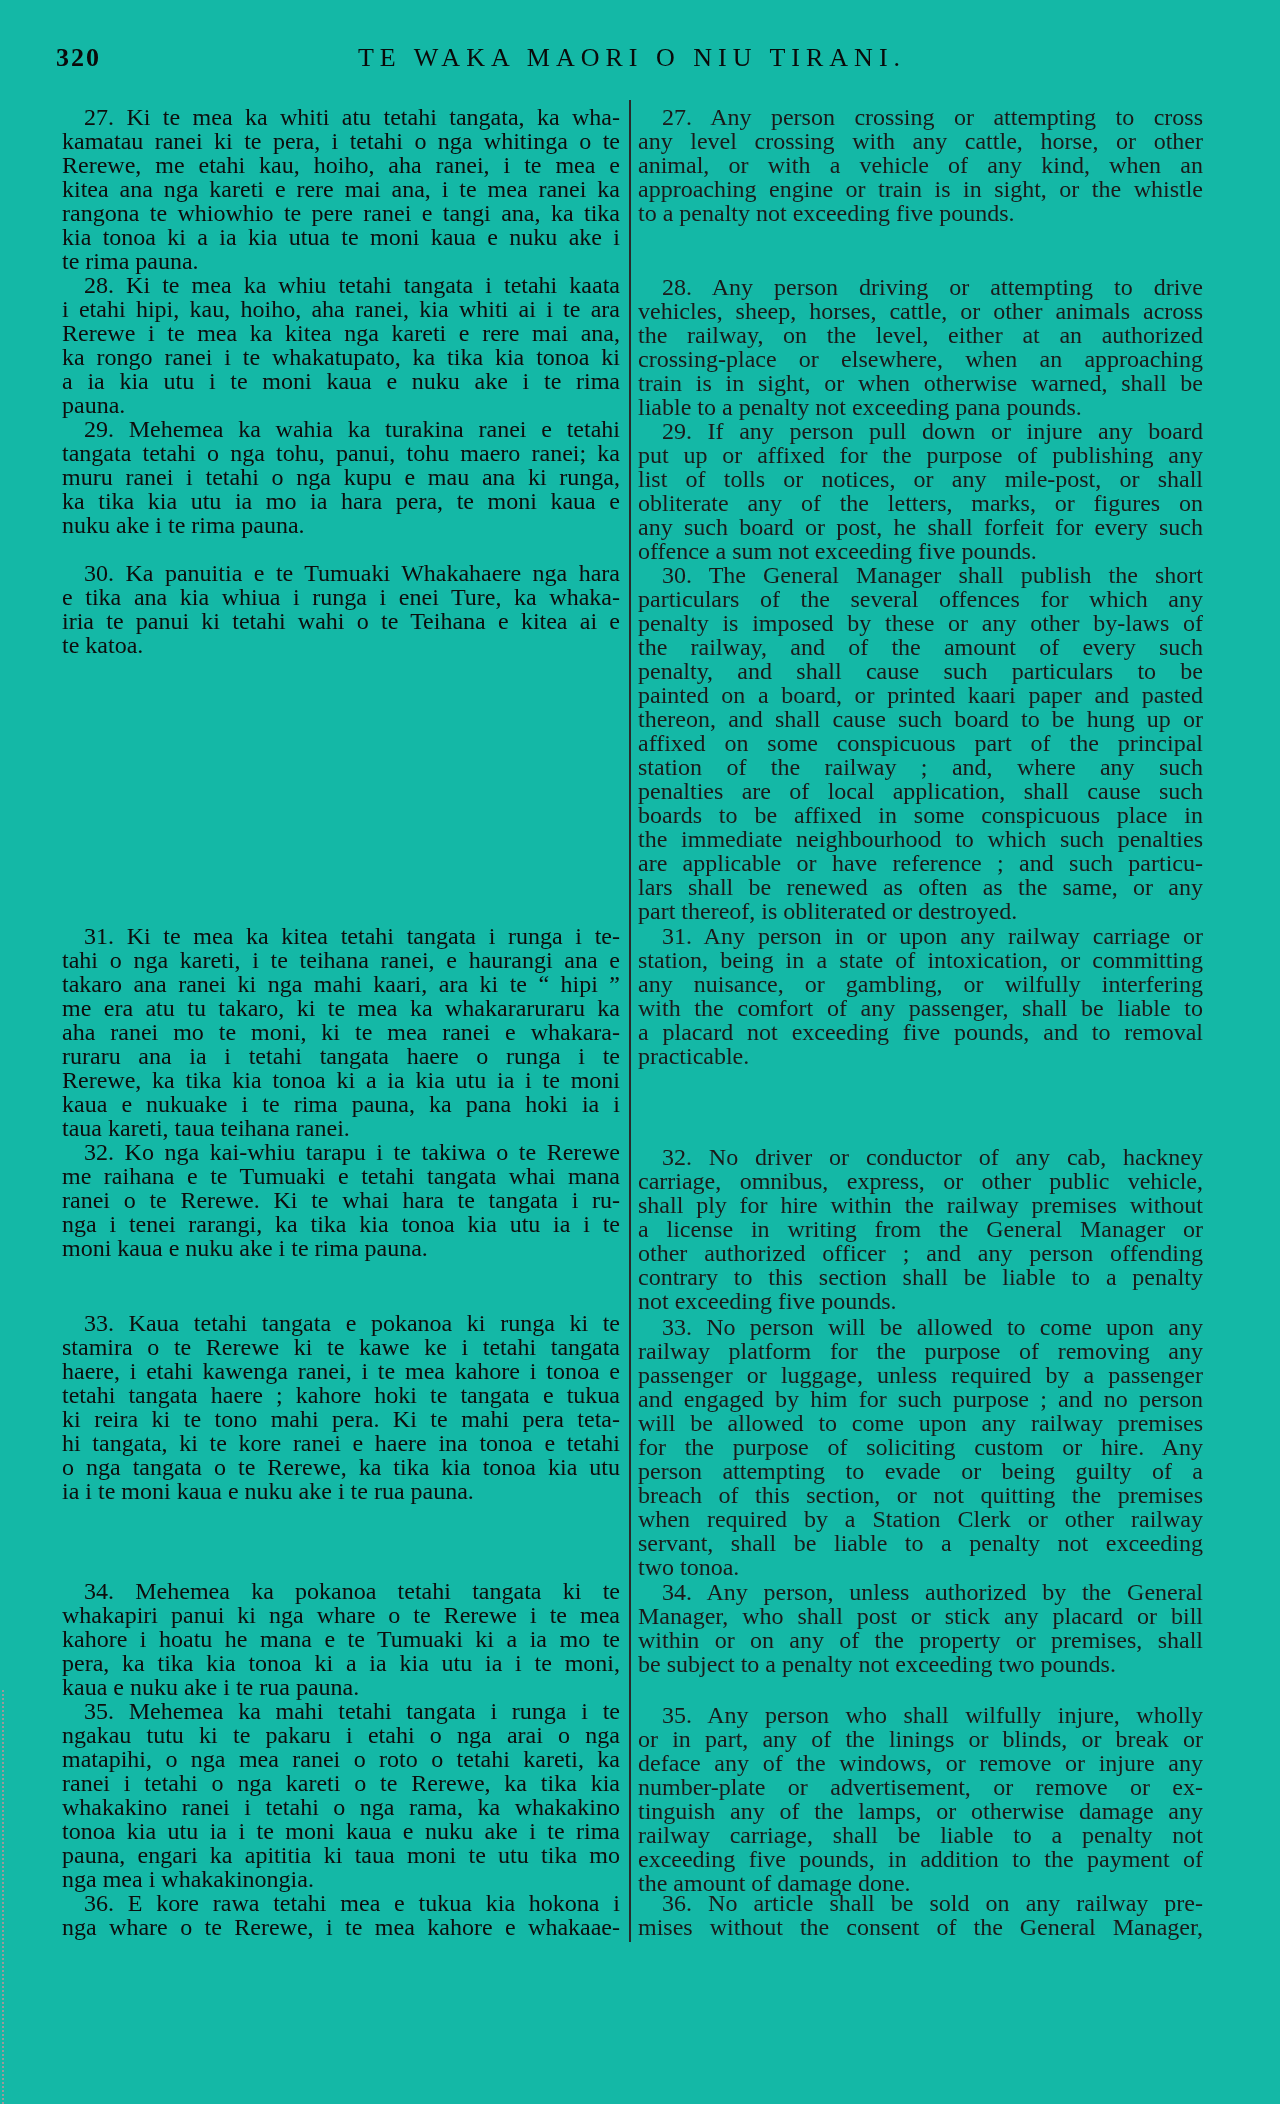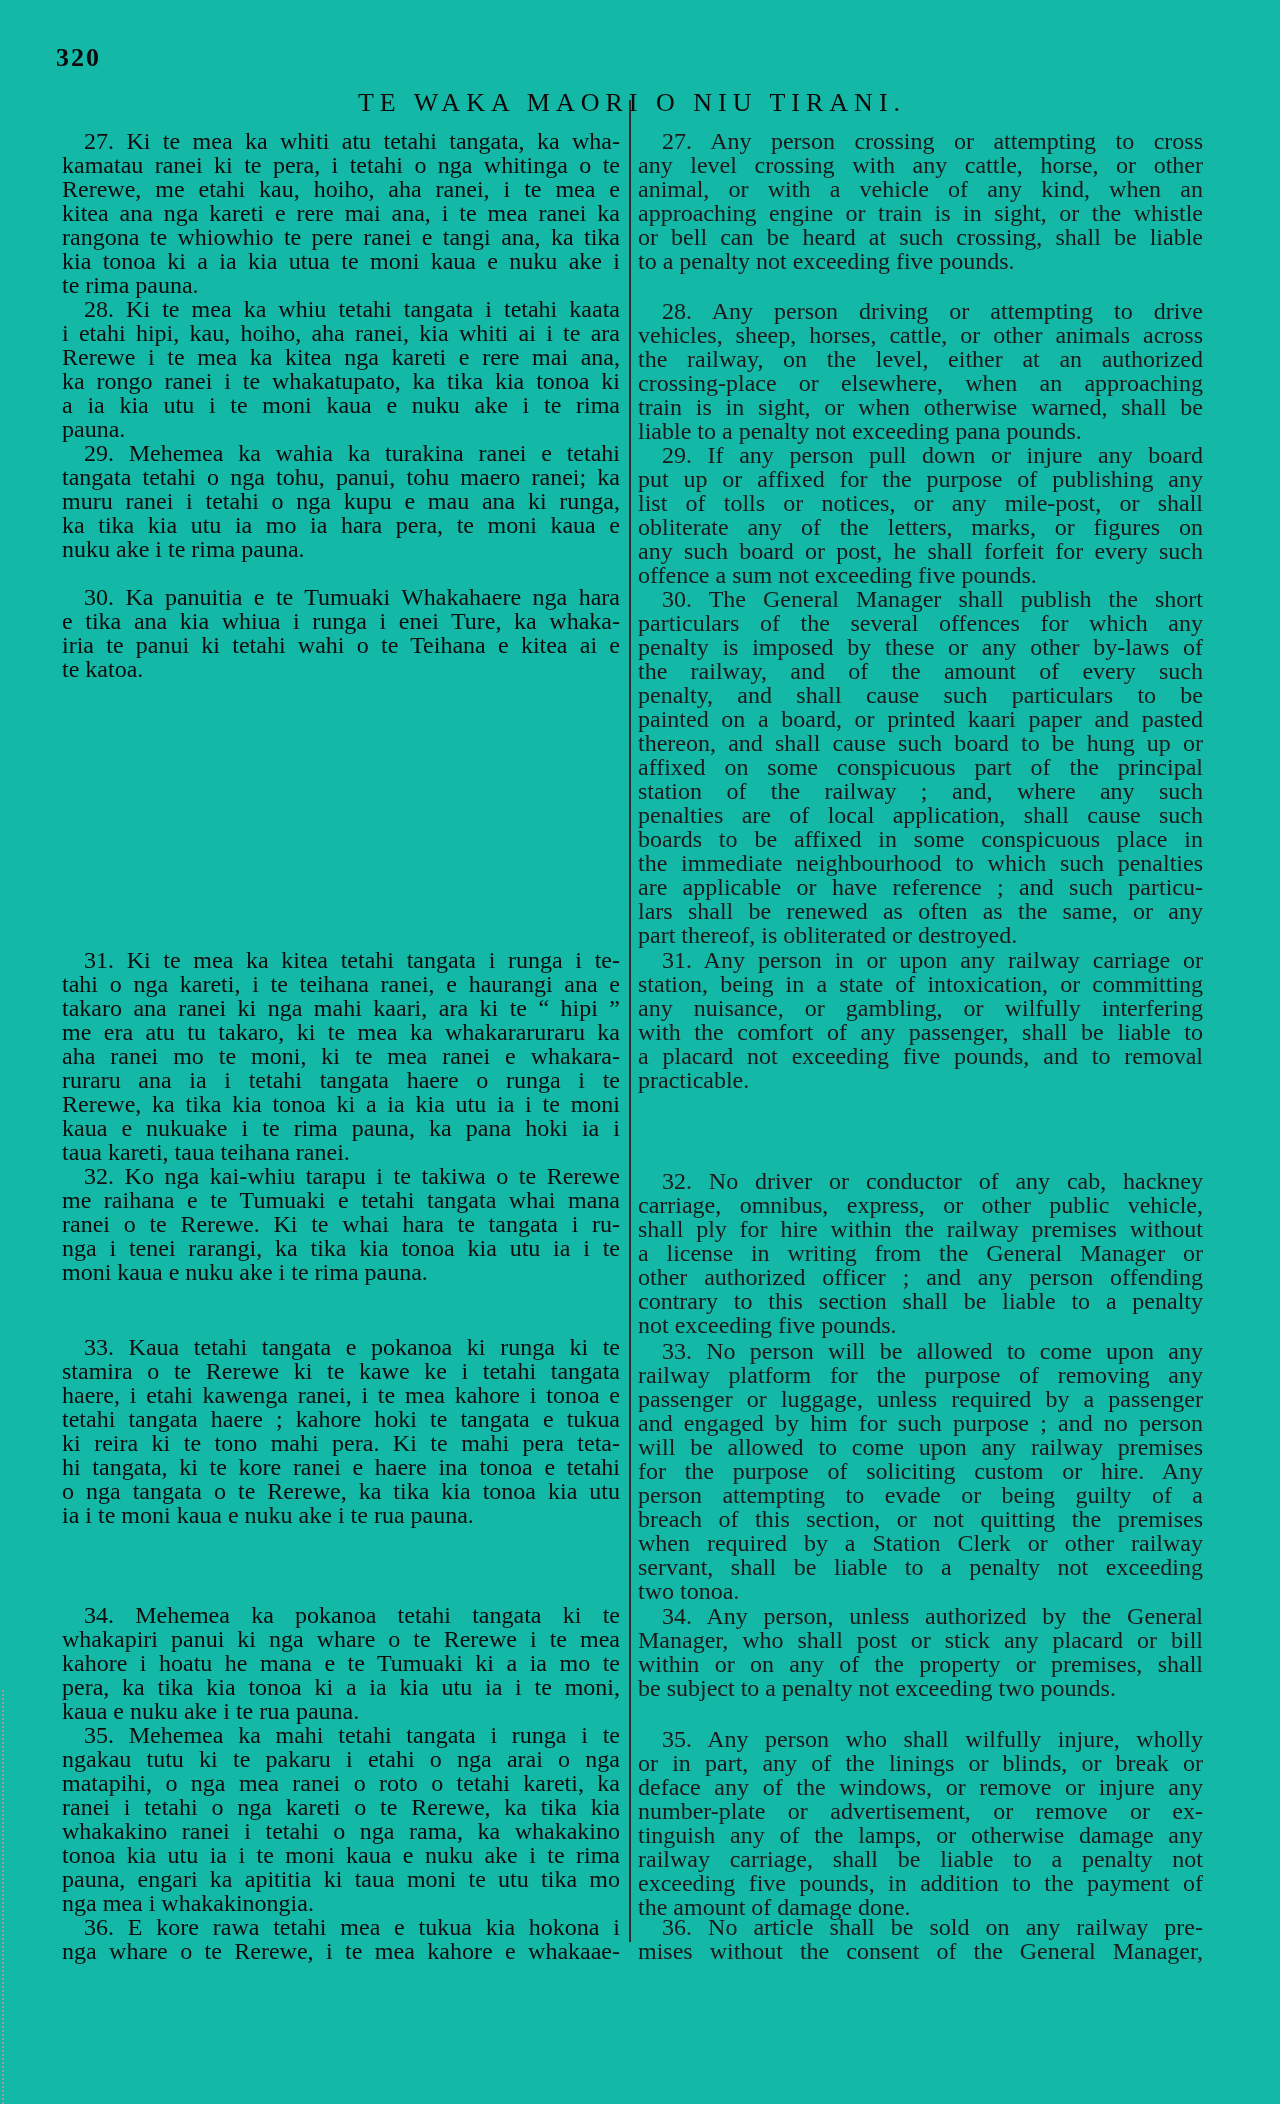--- a/index.html
+++ b/index.html
@@ -25,42 +25,41 @@
     .masthead {
       position: absolute;
       left: 340px;
       width: 584px;
       top: 43px;
       font-size: 26px;
       line-height: 30px;
       letter-spacing: 6px;
       text-align: center;
       color: #0a0a0a;
-      margin-top: 45px;
     }
     .divider {
       position: absolute;
       left: 629px;
       top: 100px;
       width: 2px;
       height: 1842px;
       background: #2a2a2a;
     }
     .scan-edge {
       position: absolute;
       left: 2px;
       top: 1690px;
       height: 414px;
       width: 0;
       border-left: 2px dotted #9a9a9a;
     }
     .col { position: absolute; top: 0; height: 2104px; }
     .col.left { left: 62px; width: 559px; color: #0d0d0d; }
     .col.right { left: 638px; width: 566px; color: #1a1a1a; }
-    .sec { position: absolute; left: 0; right: 1px; margin-top: 24px; }
+    .sec { position: absolute; left: 0; right: 1px; }
     .ln {
       display: block;
       height: 24px;
       font-size: 24px;
       line-height: 24px;
       text-align: justify;
       text-align-last: justify;
       white-space: normal;
     }
     .col.left .ln.first { padding-left: 22px; }
@@ -170,21 +169,20 @@
     </div>
   </div>
 
   <div class="col right">
 
     <div class="sec" style="top:105px">
       <span class="ln first">27. Any person crossing or attempting to cross</span>
       <span class="ln">any level crossing with any cattle, horse, or other</span>
       <span class="ln">animal, or with a vehicle of any kind, when an</span>
       <span class="ln">approaching engine or train is in sight, or the whistle</span>
-      <span class="ln">or bell can be heard at such crossing, shall be liable</span>
       <span class="ln last">to a penalty not exceeding five pounds.</span>
     </div>
 
     <div class="sec" style="top:275px">
       <span class="ln first">28. Any person driving or attempting to drive</span>
       <span class="ln">vehicles, sheep, horses, cattle, or other animals across</span>
       <span class="ln">the railway, on the level, either at an authorized</span>
       <span class="ln">crossing-place or elsewhere, when an approaching</span>
       <span class="ln">train is in sight, or when otherwise warned, shall be</span>
       <span class="ln last">liable to a penalty not exceeding pana pounds.</span>

